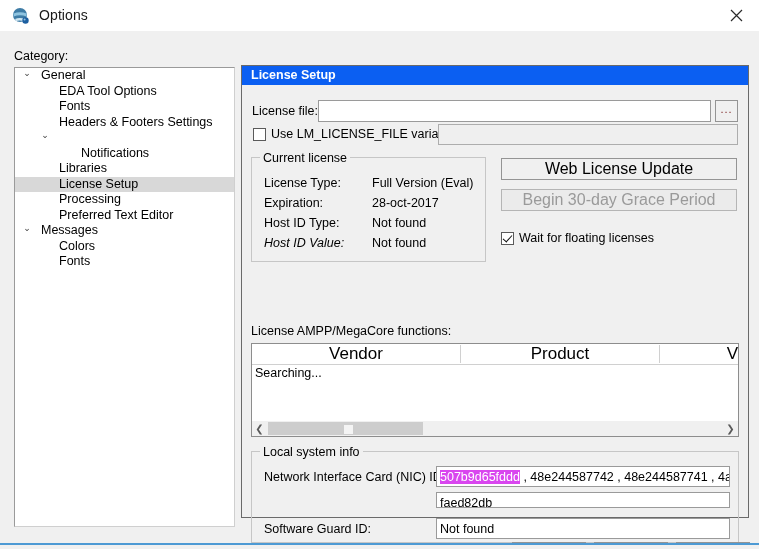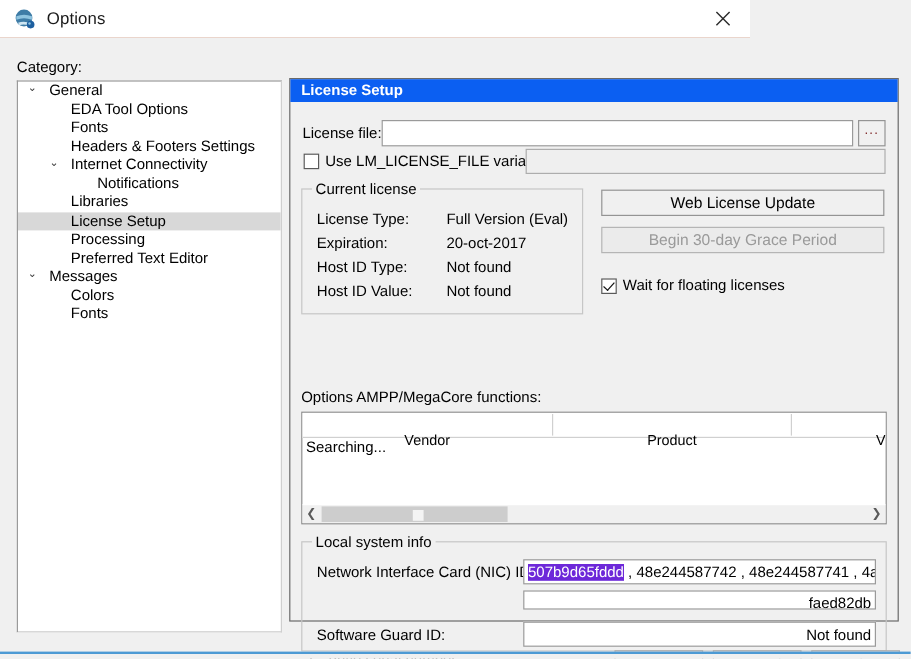--- a/index.html
+++ b/index.html
@@ -14,21 +14,21 @@
     font-size: 12px;
     color: #000;
     overflow: hidden;
     position: relative;
   }
 
   
   .titlebar {
     position: absolute;
     left: 0; top: 0;
-    width: 625px; height: 31px;
+    width: 759px; height: 31px;
     background: #ffffff;
     border-bottom: 2px solid #c2410c;
   }
   .title-icon {
     position: absolute;
     left: 12px; top: 7px;
     width: 18px; height: 18px;
   }
   .title-text {
     position: absolute;
@@ -141,21 +141,21 @@
     white-space: nowrap;
     overflow: hidden;
   }
   .tb.disabled { background: #efefef; border-color: #adadad; }
 
   .btn {
     background: #f0f0f0;
     border: 1px solid #949494;
     box-sizing: border-box;
     font-family: "Liberation Sans", sans-serif;
-    font-size: 13px;
+    font-size: 16px;
     color: #000;
     text-align: center;
     cursor: default;
   }
   .btn.disabled { color: #9a9a9a; border-color: #b5b5b5; background: #ebebeb; }
 
   .browse-btn {
     position: absolute;
     left: 473px; top: 34px;
     width: 23px; height: 22px;
@@ -210,24 +210,24 @@
     overflow: hidden;
   }
   .tbl-head {
     position: relative;
     height: 20px;
     border-bottom: 1px solid #d0d0d0;
     background: #ffffff;
   }
   .th {
     position: absolute;
-    top: 13px;
+    top: 0;
     height: 20px;
     line-height: 20px;
-    font-size: 12px;
+    font-size: 17px;
     text-align: center;
     overflow: hidden;
     white-space: nowrap;
   }
   .th-div {
     position: absolute;
     top: 1px;
     width: 1px; height: 18px;
     background: #d0d0d0;
   }
@@ -260,21 +260,21 @@
     background: #cdcdcd;
   }
   .hs-grip {
     position: absolute;
     left: 76px; top: 3px;
     width: 9px; height: 9px;
     background: #f4f4f4;
   }
 
   .sel-text {
-    background: #6d28d9;
+    background: #d946ef;
     color: #ffffff;
   }
 
   
   .footer-btn {
     position: absolute;
     top: 511px;
     width: 74px; height: 23px;
     line-height: 21px;
   }
@@ -302,21 +302,21 @@
 
 <div class="dialog-body">
 
   <span class="category-label">Category:</span>
 
   <div class="tree-panel" id="tree">
       <div class="tree-row"><span class="tree-arrow" style="left: 6px; line-height: 11px;">⌄</span><span class="tree-lbl ind0">General</span></div>
       <div class="tree-row"><span class="tree-lbl ind1">EDA Tool Options</span></div>
       <div class="tree-row"><span class="tree-lbl ind1">Fonts</span></div>
       <div class="tree-row"><span class="tree-lbl ind1">Headers &amp; Footers Settings</span></div>
-      <div class="tree-row"><span class="tree-arrow" style="left: 24px; line-height: 11px;">⌄</span><span class="tree-lbl ind1">Internet Connectivity</span></div>
+      <div class="tree-row"><span class="tree-arrow" style="left: 24px; line-height: 11px;">⌄</span></div>
       <div class="tree-row"><span class="tree-lbl ind2">Notifications</span></div>
       <div class="tree-row"><span class="tree-lbl ind1">Libraries</span></div>
       <div class="tree-row selected"><span class="tree-lbl ind1">License Setup</span></div>
       <div class="tree-row"><span class="tree-lbl ind1">Processing</span></div>
       <div class="tree-row"><span class="tree-lbl ind1">Preferred Text Editor</span></div>
       <div class="tree-row"><span class="tree-arrow" style="left: 6px; line-height: 11px;">⌄</span><span class="tree-lbl ind0">Messages</span></div>
       <div class="tree-row"><span class="tree-lbl ind1">Colors</span></div>
       <div class="tree-row"><span class="tree-lbl ind1">Fonts</span></div>
     </div>
 
@@ -330,53 +330,53 @@
     <span class="chk" style="position:absolute;left:11px;top:62px;"></span>
     <span class="lbl" style="position:absolute;left:29px;top:61px;">Use LM_LICENSE_FILE variable:</span>
     <div class="tb disabled" style="position:absolute;left:196px;top:58px;width:300px;height:21px;"></div>
 
     <div class="group" style="left:9px;top:91px;width:235px;height:105px;">
       <span class="group-title">Current license</span>
       <div id="cl-rows">
           <span class="lbl" style="position: absolute; left: 12px; top: 18px;">License Type:</span>
           <span class="lbl" style="position: absolute; left: 120px; top: 18px;">Full Version (Eval)</span>
           <span class="lbl" style="position: absolute; left: 12px; top: 38px;">Expiration:</span>
-          <span class="lbl" style="position: absolute; left: 120px; top: 38px;">20-oct-2017</span>
+          <span class="lbl" style="position: absolute; left: 120px; top: 38px;">28-oct-2017</span>
           <span class="lbl" style="position: absolute; left: 12px; top: 58px;">Host ID Type:</span>
           <span class="lbl" style="position: absolute; left: 120px; top: 58px;">Not found</span>
-          <span class="lbl" style="position: absolute; left: 12px; top: 78px;">Host ID Value:</span>
+          <span class="lbl" style="position: absolute; left: 12px; top: 78px; font-style: italic;">Host ID Value:</span>
           <span class="lbl" style="position: absolute; left: 120px; top: 78px;">Not found</span>
         </div>
     </div>
 
     <div class="btn" style="position:absolute;left:259px;top:92px;width:236px;height:22px;line-height:20px;">Web License Update</div>
     <div class="btn disabled" style="position:absolute;left:259px;top:123px;width:236px;height:22px;line-height:20px;">Begin 30-day Grace Period</div>
     <span class="chk checked" style="position:absolute;left:259px;top:166px;"></span>
     <span class="lbl" style="position:absolute;left:277px;top:165px;">Wait for floating licenses</span>
 
-    <span class="lbl" style="position:absolute;left:9px;top:258px;">Options AMPP/MegaCore functions:</span>
+    <span class="lbl" style="position:absolute;left:9px;top:258px;">License AMPP/MegaCore functions:</span>
     <div class="tbl-wrap">
       <div class="tbl-head">
         <span class="th" style="left:0;width:208px;">Vendor</span>
         <span class="th-div" style="left:208px;"></span>
         <span class="th" style="left:209px;width:198px;">Product</span>
         <span class="th-div" style="left:407px;"></span>
         <span class="th" style="left:408px;width:78px;text-align:right;padding-right:2px;">V</span>
       </div>
       <span class="tbl-body-text">Searching...</span>
       <div class="hscroll">
         <span class="hs-arrow left">❮</span>
         <span class="hs-thumb">
             <i class="hs-grip"></i>
           </span>
         <span class="hs-arrow right">❯</span>
       </div>
     </div>
 
-    <div class="group" style="left:9px;top:385px;width:488px;height:92px;text-align:right;">
+    <div class="group" style="left:9px;top:385px;width:488px;height:92px;">
       <span class="group-title">Local system info</span>
 
       <span class="lbl" style="position:absolute;left:12px;top:18px;">Network Interface Card (NIC) ID:</span>
       <div class="tb" style="position:absolute;left:184px;top:14px;width:294px;height:21px;"><span class="sel-text">507b9d65fddd</span><span> , 48e244587742 , 48e244587741 , 4ae244587</span></div>
 
       <span class="lbl" style="position:absolute;left:6px;top:44px;margin-top:46px;">C: drive serial number:</span>
       <div class="tb" style="position:absolute;left:184px;top:40px;width:294px;height:16px;">faed82db</div>
 
       <span class="lbl" style="position:absolute;left:12px;top:70px;">Software Guard ID:</span>
       <div class="tb" style="position:absolute;left:184px;top:66px;width:294px;height:21px;">Not found</div>

